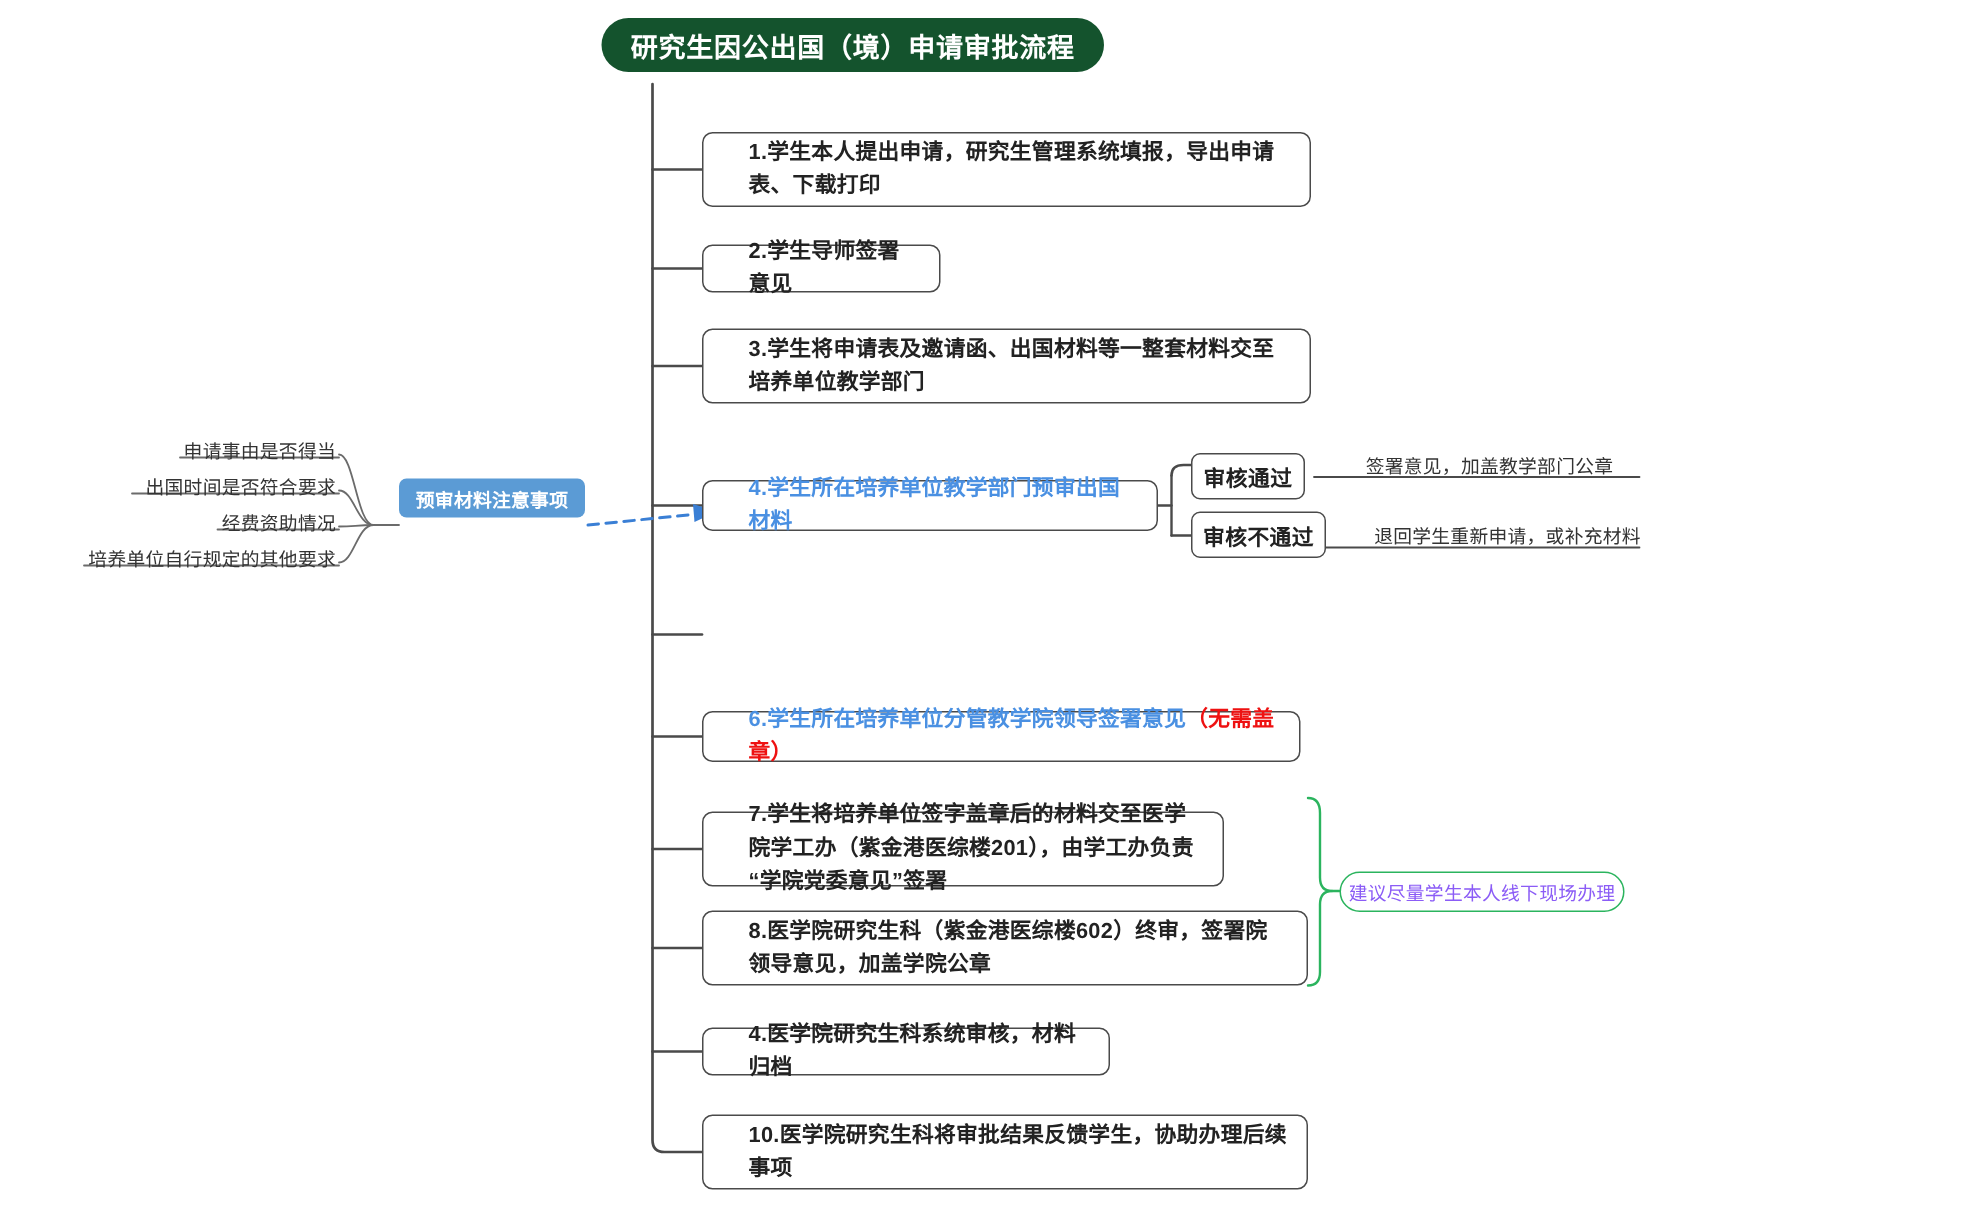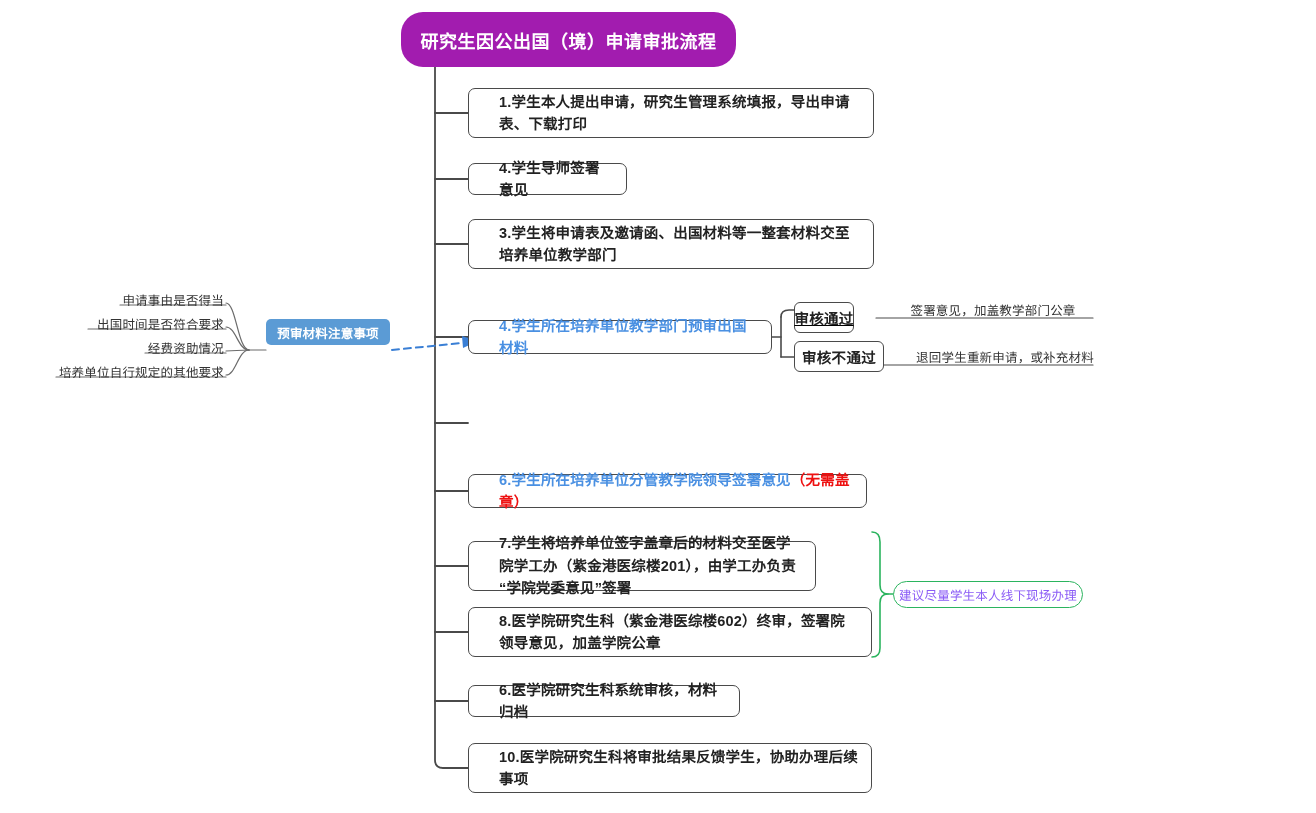--- a/index.html
+++ b/index.html
@@ -13,22 +13,22 @@
   }
   #canvas{position:relative;width:1316px;height:813px;}
 
   
   #wires{position:absolute;left:0;top:0;width:1316px;height:813px;pointer-events:none;}
 
   
   .root-node{
     position:absolute;
     left:401px; top:12px;
-    width:335px; height:55px;
-    background:#a21caf;
+    width:335px; height:36px;
+    background:#14532d;
     border-radius:22px;
     display:flex;align-items:center;justify-content:center;
     box-sizing:border-box;
   }
   .root-node .txt{
     color:#ffffff;
     font-size:18px;
     font-weight:bold;
     letter-spacing:.5px;
     white-space:nowrap;
@@ -167,21 +167,21 @@
 
   <div class="root-node">
     <span class="txt">研究生因公出国（境）申请审批流程</span>
   </div>
 
   <div class="step-box" style="left:468px; top:88px; width:406px; height:50px;">
     <span class="txt">1.学生本人提出申请，研究生管理系统填报，导出申请表、下载打印</span>
   </div>
 
   <div class="step-box" style="left:468px; top:163px; width:159px; height:32px;">
-    <span class="txt">4.学生导师签署意见</span>
+    <span class="txt">2.学生导师签署意见</span>
   </div>
 
   <div class="step-box" style="left:468px; top:219px; width:406px; height:50px;">
     <span class="txt">3.学生将申请表及邀请函、出国材料等一整套材料交至培养单位教学部门</span>
   </div>
 
   <div class="step-box blue" style="left:468px; top:320px; width:304px; height:34px;">
     <span class="txt">4.学生所在培养单位教学部门预审出国材料</span>
   </div>
 
@@ -192,28 +192,28 @@
 
   <div class="step-box" style="left:468px; top:541px; width:348px; height:50px;">
     <span class="txt">7.学生将培养单位签字盖章后的材料交至医学院学工办（紫金港医综楼201），由学工办负责“学院党委意见”签署</span>
   </div>
 
   <div class="step-box" style="left:468px; top:607px; width:404px; height:50px;">
     <span class="txt">8.医学院研究生科（紫金港医综楼602）终审，签署院领导意见，加盖学院公章</span>
   </div>
 
   <div class="step-box" style="left:468px; top:685px; width:272px; height:32px;">
-    <span class="txt">6.医学院研究生科系统审核，材料归档</span>
+    <span class="txt">4.医学院研究生科系统审核，材料归档</span>
   </div>
 
   <div class="step-box" style="left:468px; top:743px; width:404px; height:50px;">
     <span class="txt">10.医学院研究生科将审批结果反馈学生，协助办理后续事项</span>
   </div>
 
-  <div class="decision-box" style="left:794px; top:302px; width:60px; height:31px;text-decoration:underline;">
+  <div class="decision-box" style="left:794px; top:302px; width:76px; height:31px;">
     <span class="txt">审核通过</span>
   </div>
 
   <div class="decision-box" style="left:794px; top:341px; width:90px; height:31px;">
     <span class="txt">审核不通过</span>
   </div>
 
   <div class="stub-label right" style="left:898px; top:300px; width:190px;">签署意见，加盖教学部门公章</div>
 
   <div class="stub-label right" style="left:910px; top:347px; width:190px;">退回学生重新申请，或补充材料</div>

